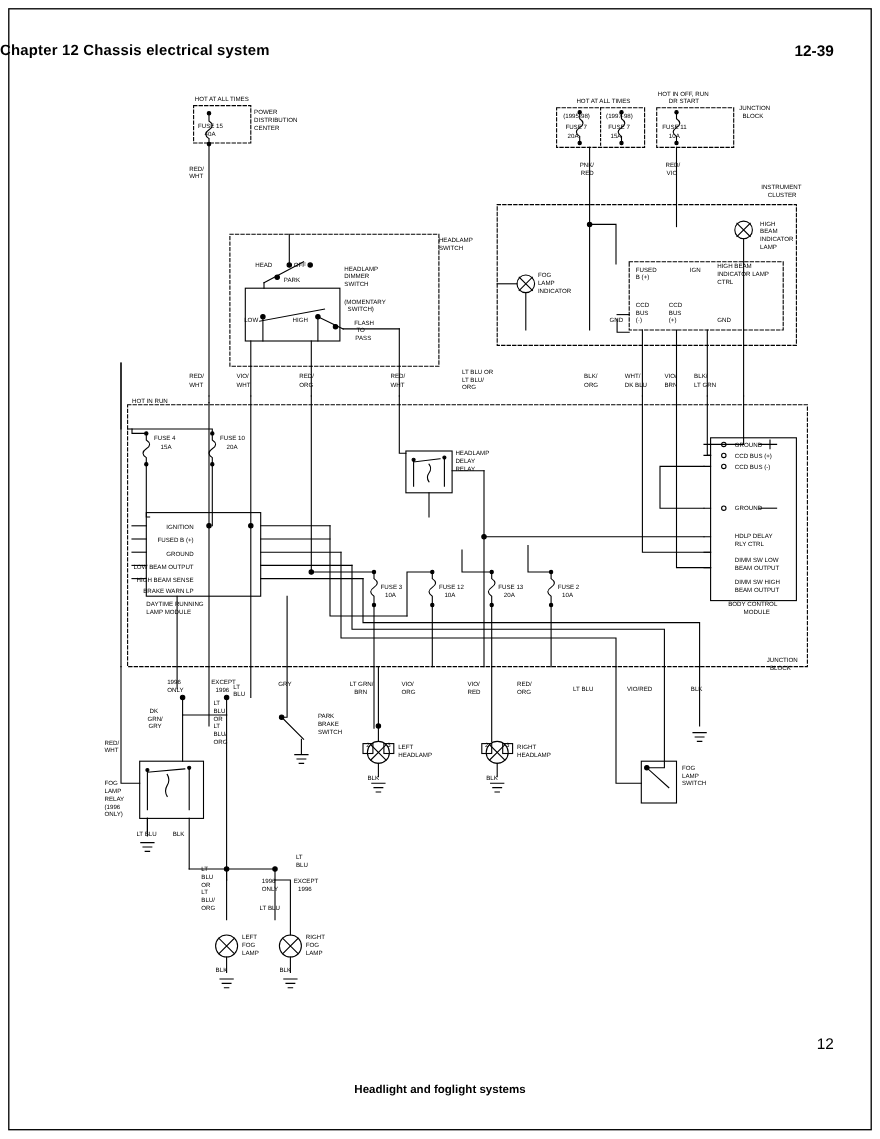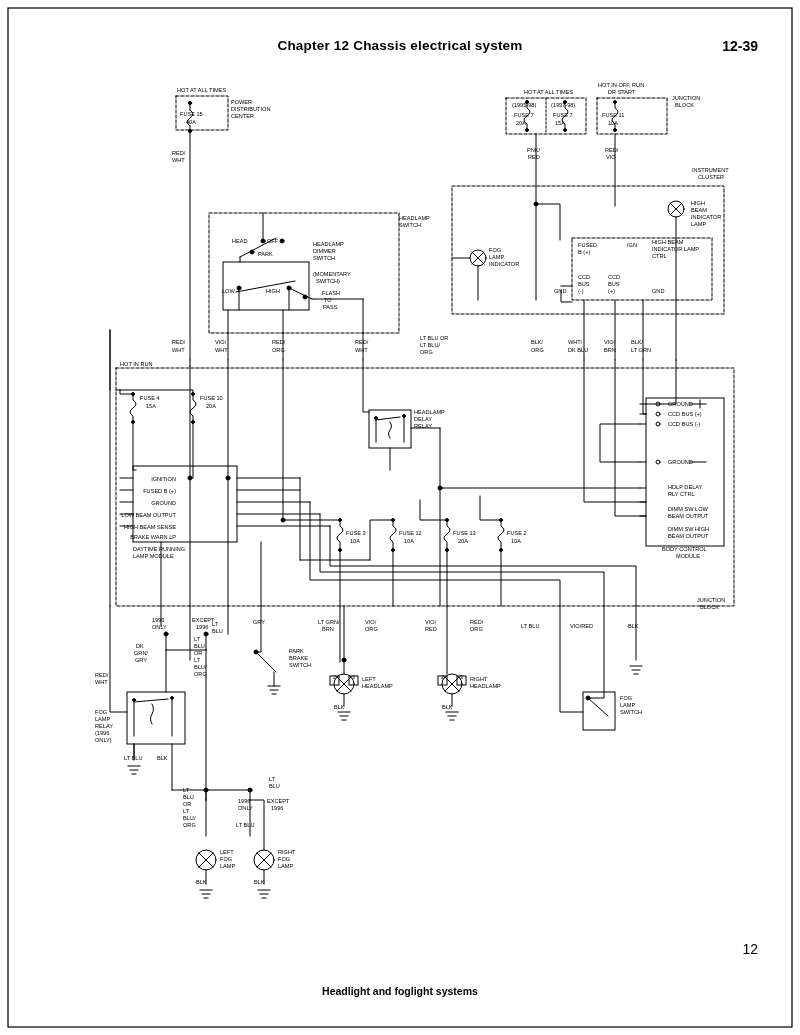--- a/index.html
+++ b/index.html
@@ -1,18 +1,18 @@
 <!DOCTYPE html>
 <html><head>
 <meta charset="utf-8">
 <style>
   html,body{margin:0;padding:0;background:#fff;}
   body{width:800px;height:1035px;font-family:"Liberation Sans",sans-serif;color:#000;position:relative;overflow:hidden;}
   #page{position:relative;width:800px;height:1035px;}
-  .hdr-title{position:absolute;top:38px;left:0;width:800px;text-align:center;font-size:13.5px;font-weight:bold;letter-spacing:.2px;}
+  .hdr-title{position:absolute;top:38px;left:0;width:800px;font-size:13.5px;font-weight:bold;letter-spacing:.2px;}
   .hdr-page{position:absolute;top:38px;right:42px;font-size:14px;font-weight:bold;text-align:right;}
   .foot-chap{position:absolute;bottom:78px;right:42px;font-size:14px;font-weight:normal;}
   .caption{position:absolute;bottom:38px;left:0;width:800px;text-align:center;font-size:10.5px;font-weight:bold;}
   svg{position:absolute;top:0;left:0;}
   .lbl{font-family:"Liberation Sans",sans-serif;font-size:5.6px;fill:#000;}
   text{white-space:pre;}
 </style>
 </head>
 <body>
 

